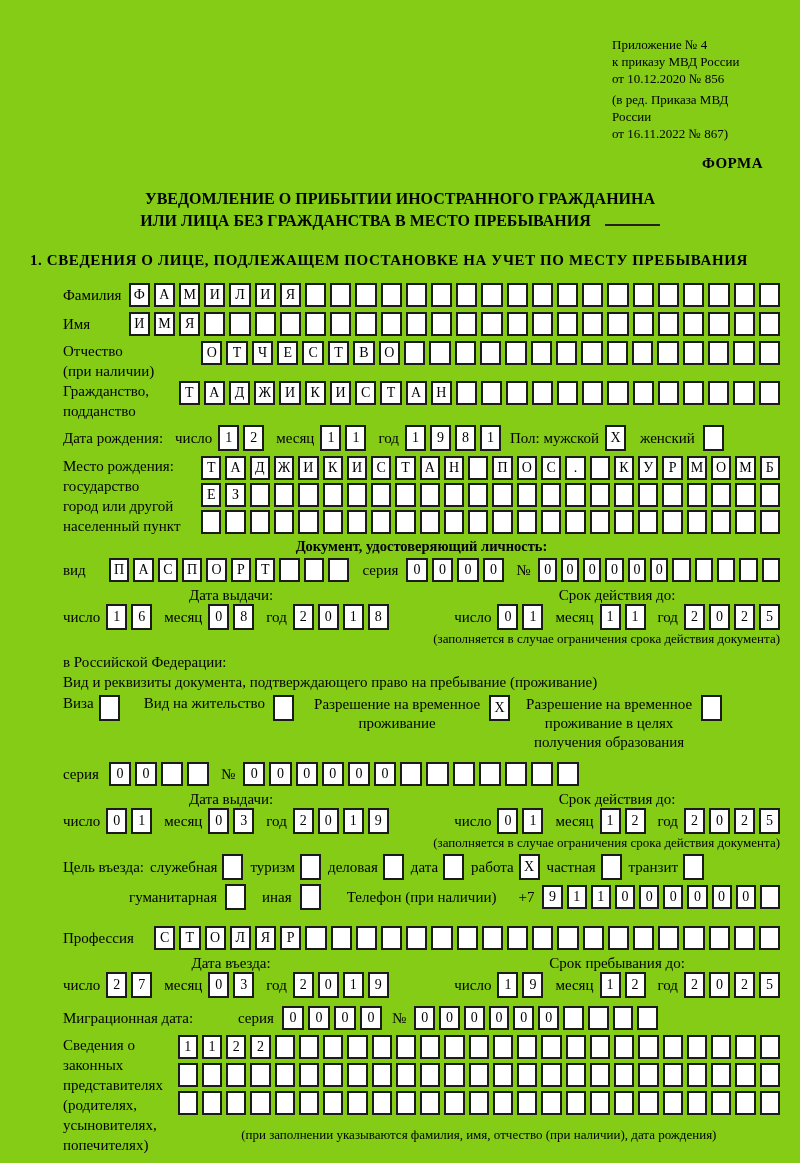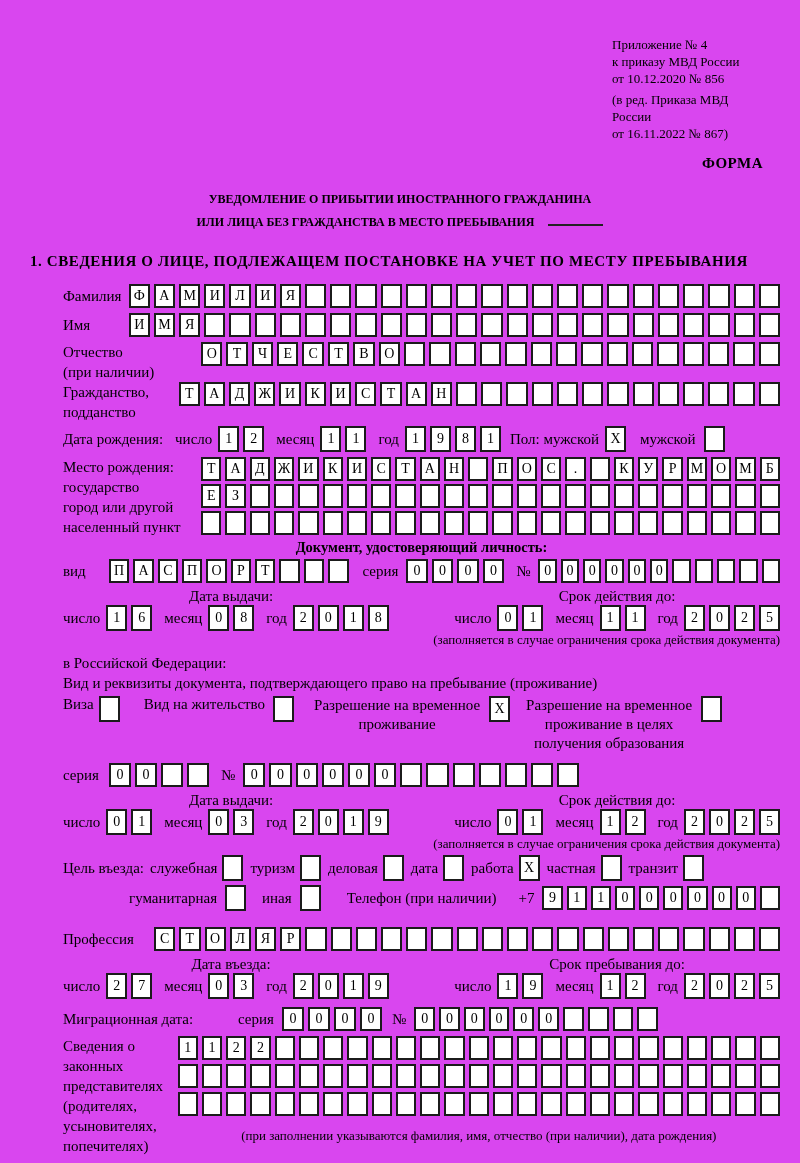--- a/index.html
+++ b/index.html
@@ -1,22 +1,22 @@
 <!DOCTYPE html>
 <html><head>
 <meta charset="utf-8">
 <style>
   html,body{margin:0;padding:0;background:#ffffff;}
-  .page{position:relative;width:800px;height:1163px;background:#d946ef;color:#000;
+  .page{position:relative;width:800px;height:1163px;background:#84cc16;color:#000;
         font-family:"Liberation Serif","DejaVu Serif",serif;font-size:15px;overflow:hidden;}
   .content{padding:0 20px 0 63px;}
   .hdr{margin:36px 37px 0 612px;font-size:13px;line-height:17px;}
   .hdr .gap{height:4px;}
   .form-word{margin-top:13px;padding-right:37px;text-align:right;font-weight:bold;font-size:15px;letter-spacing:0.5px;}
-  .title{margin-top:16px;text-align:center;font-weight:bold;font-size:12px;line-height:22px;}
+  .title{margin-top:16px;text-align:center;font-weight:bold;font-size:16px;line-height:22px;}
   .blankline{display:inline-block;width:55px;border-bottom:2px solid #222;height:14px;margin-left:14px;}
   .sect{margin-top:20px;padding:0 5px 0 30px;font-weight:bold;font-size:15px;letter-spacing:0.6px;}
   .frow{display:flex;flex-wrap:nowrap;align-items:center;}
   .frow.top{align-items:flex-start;}
   .lblcol div{line-height:20px;}
   .boxes{display:flex;flex-wrap:nowrap;gap:4px;}
   .box{flex:1 1 0;min-width:0;height:24px;border:2px solid #1b1b1b;box-sizing:border-box;
        display:flex;align-items:center;justify-content:center;font-size:14px;background:#fff;}
   .boxes.single .box{flex:0 0 21px;height:26px;}
   .dl{margin:0 6px 0 12px;}
@@ -202,21 +202,21 @@
       <div class="boxes single">
           <span class="box">1</span>
           <span class="box">9</span>
           <span class="box">8</span>
           <span class="box">1</span>
         </div>
       <span class="nw" style="margin-left:9px;margin-right:6px">Пол: мужской</span>
       <div class="boxes single">
           <span class="box">X</span>
         </div>
-      <span class="nw" style="margin-left:14px;margin-right:8px">мужской</span>
+      <span class="nw" style="margin-left:14px;margin-right:8px">женский</span>
       <div class="boxes single">
           <span class="box"></span>
         </div>
     </div>
 
     <div class="frow top" style="margin-top:5px">
       <div class="lblcol" style="width:141px">
         <div>Место рождения:</div>
         <div>государство</div>
         <div>город или другой</div>

